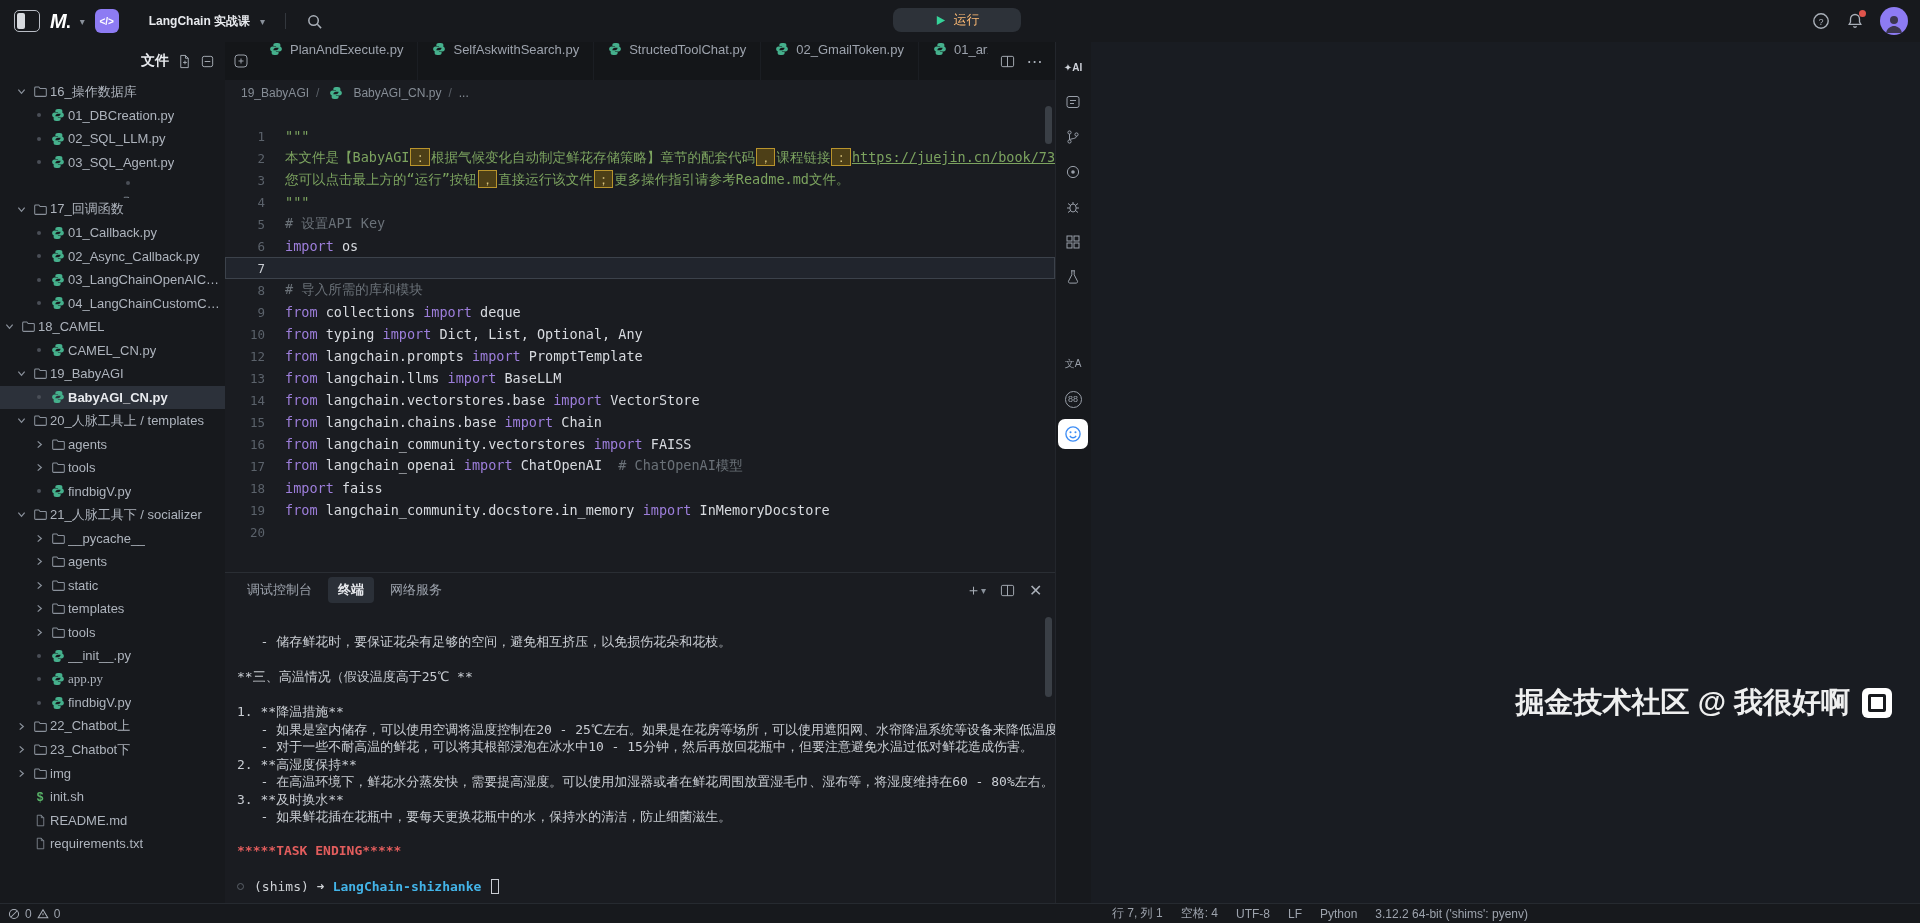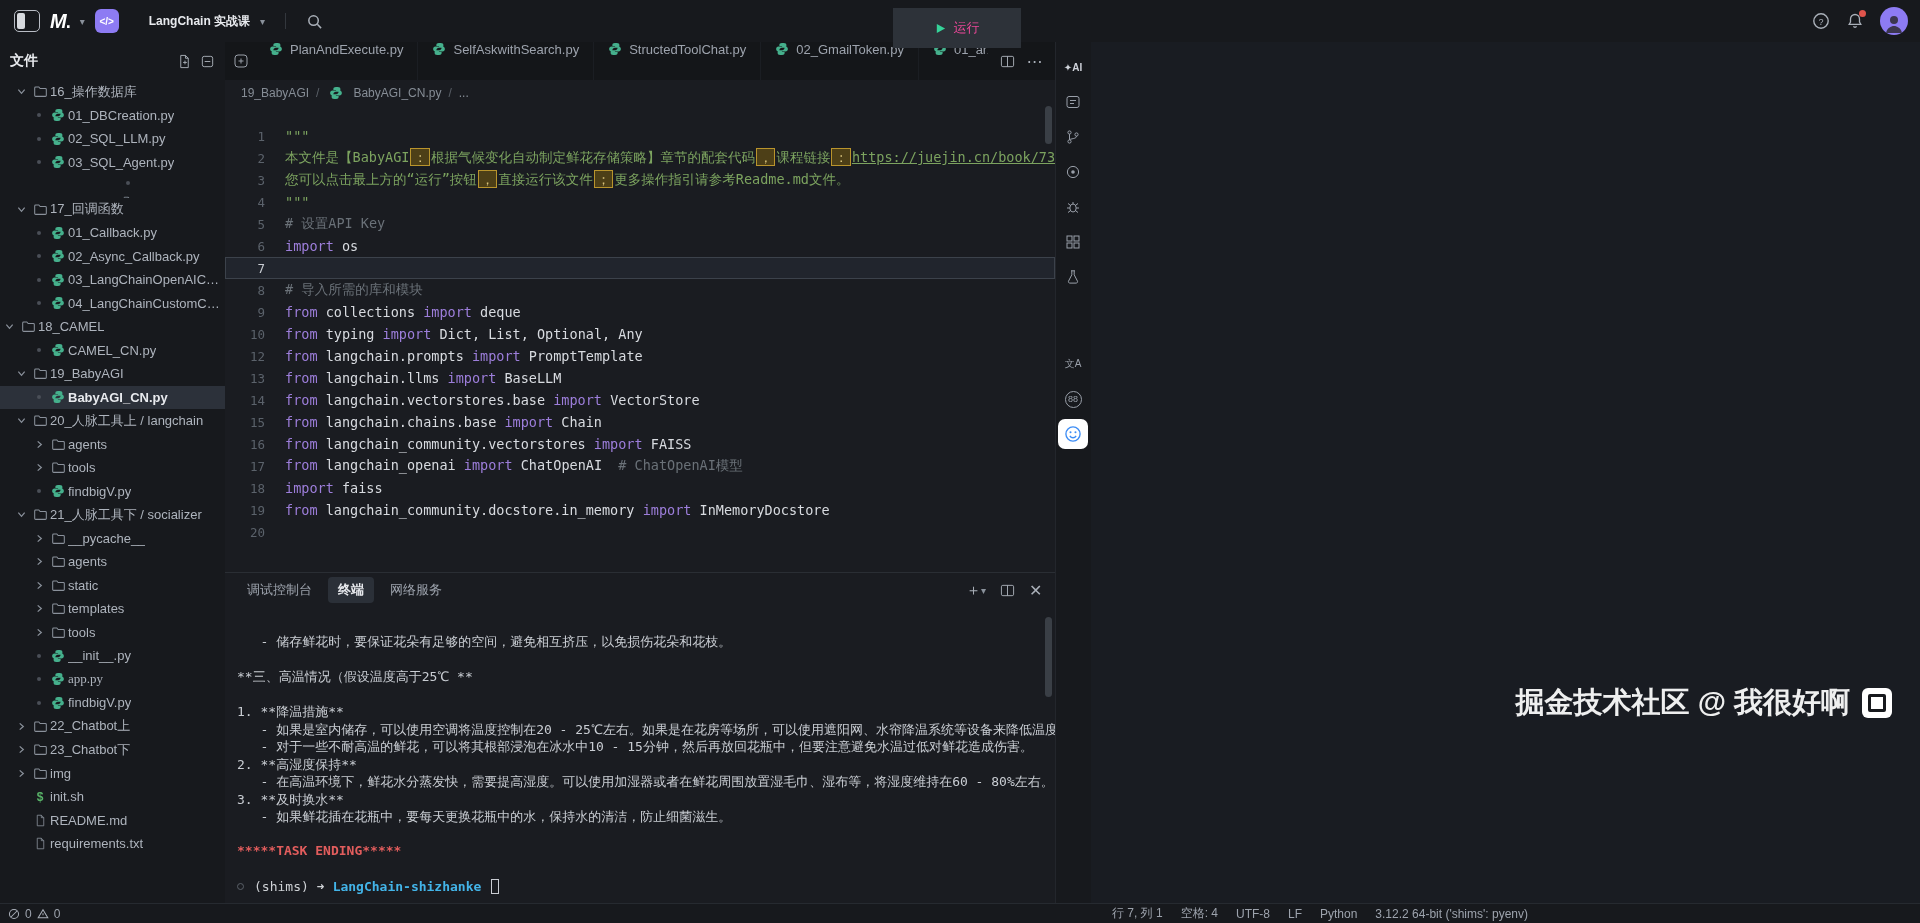--- a/index.html
+++ b/index.html
@@ -15,34 +15,34 @@
   .win-toggle { width:26px; height:22px; border:1.5px solid #b9bdc5; border-radius:5px; position:relative; background:#17191d; cursor:pointer; }
   .win-toggle::before { content:""; position:absolute; left:2px; top:2px; bottom:2px; width:8px; background:#d7dade; border-radius:2px; }
   .logo-m { color:#fff; font-weight:bold; font-style:italic; font-size:20px; letter-spacing:-1px; }
   .logo-m i { font-style:normal; color:#fff; font-size:18px; }
   .chev { color:#8a919b; font-size:10px; }
   .proj-badge { width:24px; height:24px; border-radius:6px; background:#8d7bf3; color:#fff;
     display:flex; align-items:center; justify-content:center; font-size:10px; font-weight:bold; }
   .proj-name { color:#e8eaee; font-size:12px; font-weight:600; margin-left:20px; }
   .tb-div { width:1px; height:16px; background:#33373d; margin:0 10px; }
   .ic { color:#aab0b9; display:inline-flex; align-items:center; justify-content:center; }
-  .run-btn { position:absolute; left:893px; top:8px; width:128px; height:40px; background:#2d3239;
-    border-radius:0; display:flex; align-items:center; justify-content:center; gap:8px;
-    color:#ec4899; font-size:13px; cursor:pointer; }
+  .run-btn { position:absolute; left:893px; top:8px; width:128px; height:24px; background:#2d3239;
+    border-radius:8px; display:flex; align-items:center; justify-content:center; gap:8px;
+    color:#fdba74; font-size:13px; cursor:pointer; }
   .tb-right { position:absolute; right:12px; top:0; height:42px; display:flex; align-items:center; gap:16px; }
   .bell-wrap { position:relative; }
   .bell-dot { position:absolute; right:-2px; top:-2px; width:7px; height:7px; border-radius:50%; background:#e0544c; }
   .avatar { width:28px; height:28px; border-radius:50%; background:#8d7bf3; display:flex; align-items:flex-end; justify-content:center; overflow:hidden; }
 
   
   .main { flex:1; display:flex; min-height:0; }
 
   
   .sidebar { width:225px; flex:0 0 225px; background:#17191d; display:flex; flex-direction:column; }
-  .sb-head { height:38px; display:flex; align-items:center; padding:0 10px; }
+  .sb-head { height:38px; display:flex; align-items:center; padding:0 10px;text-align:right; }
   .sb-title { color:#e8eaee; font-size:14px; font-weight:bold; flex:1; }
   .sb-head .ic { margin-left:8px; cursor:pointer; }
   .tree { flex:1; overflow:hidden; font-size:13px; }
   .tree-row { height:23.5px; display:flex; align-items:center; color:#aeb4bd; cursor:pointer; white-space:nowrap; overflow:hidden; }
   .tree-row.selected { background:#2c313a; color:#e8eaee; font-weight:bold; }
   .twisty { width:18px; flex:0 0 18px; display:flex; align-items:center; justify-content:center; color:#8a919b; }
   .gitdot { width:4px; height:4px; border-radius:50%; background:#4a4f57; }
   .ticon { width:20px; flex:0 0 20px; display:flex; align-items:center; justify-content:center; color:#8a919b; }
   .ticon.py { color:#45b08c; }
   .tlabel { overflow:hidden; text-overflow:ellipsis; }
@@ -367,21 +367,21 @@
             <span class="twisty">
               <svg viewBox="0 0 10 10" width="9" height="9">
                 <path d="M1.5 3l3.5 4 3.5-4" fill="none" stroke="currentColor" stroke-width="1.4"></path>
               </svg>
             </span>
             <span class="ticon">
               <svg viewBox="0 0 16 16" width="15" height="15">
                 <path d="M1.8 4.2c0-.6.4-1 1-1h3.4l1.4 1.6h5.6c.6 0 1 .4 1 1v6.4c0 .6-.4 1-1 1H2.8c-.6 0-1-.4-1-1z" fill="none" stroke="currentColor" stroke-width="1.1"></path>
               </svg>
             </span>
-            <span class="tlabel">20_人脉工具上 / langchain</span>
+            <span class="tlabel">20_人脉工具上 / templates</span>
           </div>
           <div class="tree-row" style="padding-left: 30px;">
             <span class="twisty">
               <svg viewBox="0 0 10 10" width="9" height="9">
                 <path d="M3 1.5l4 3.5-4 3.5" fill="none" stroke="currentColor" stroke-width="1.4"></path>
               </svg>
             </span>
             <span class="ticon">
               <svg viewBox="0 0 16 16" width="15" height="15">
                 <path d="M1.8 4.2c0-.6.4-1 1-1h3.4l1.4 1.6h5.6c.6 0 1 .4 1 1v6.4c0 .6-.4 1-1 1H2.8c-.6 0-1-.4-1-1z" fill="none" stroke="currentColor" stroke-width="1.1"></path>

